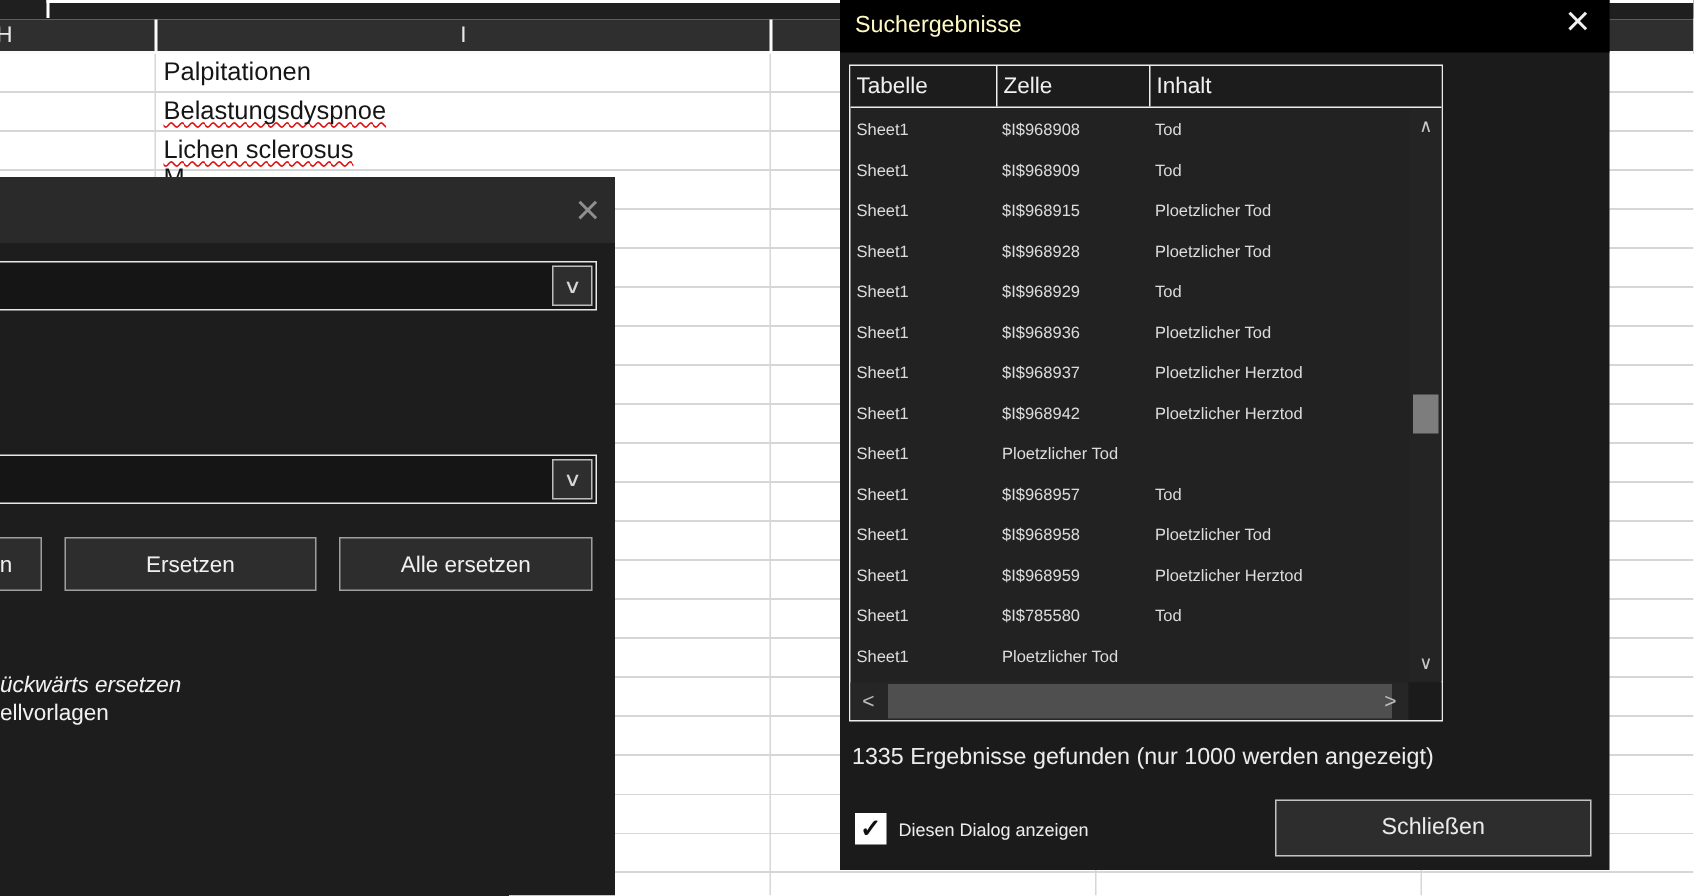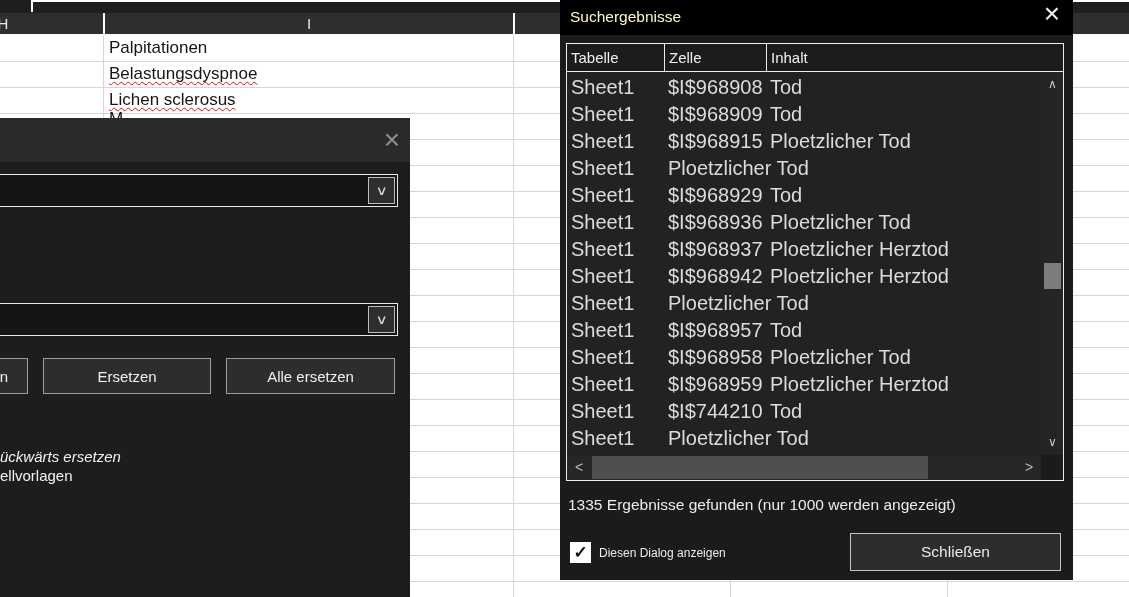--- a/index.html
+++ b/index.html
@@ -50,29 +50,29 @@
   .b2{left:43px;width:168px;}
   .b3{left:226px;width:169px;}
   .frtext{position:absolute;left:0;line-height:20px;font-size:15px;color:#f2f2f2;white-space:nowrap;}
   .t1{top:329px;font-style:italic;} .t2{top:348px;}
 
   
   .srd{position:absolute;left:560px;top:0;width:513px;height:580px;background:#1b1b1b;z-index:6;}
   .srd-title{position:absolute;top:0;left:0;right:0;height:35px;background:#000000;}
   .srd-title-text{position:absolute;left:10px;top:0;line-height:33px;font-size:15.5px;color:#fef9c3;}
   .xbtn2{position:absolute;right:13px;top:-4px;font-size:28px;font-weight:300;color:#f0f0f0;line-height:36px;}
-  .srt{position:absolute;left:6px;top:43px;width:498px;height:438px;border:1px solid #ededed;
+  .srt{position:absolute;left:6px;top:43px;width:396px;height:438px;border:1px solid #ededed;
     box-sizing:border-box;background:#222222;}
   .srt-head{position:absolute;top:0;left:0;right:0;height:28px;border-bottom:1px solid #ededed;
     background:#1c1c1c;display:flex;box-sizing:border-box;}
   .hc{line-height:27px;font-size:15px;color:#f0f0f0;padding-left:4px;box-sizing:border-box;white-space:nowrap;overflow:hidden;}
   .hc1{width:97px;} .hc2{width:102px;border-left:1px solid #ededed;} .hc3{flex:1;border-left:1px solid #ededed;}
   .srt-list{position:absolute;top:28px;left:0;right:22px;bottom:26px;overflow:hidden;padding-top:2px;}
   .sr-row{height:27px;display:flex;}
-  .rc{line-height:27px;font-size:20px;color:#dcdcdc;padding-left:4px;box-sizing:border-box;white-space:nowrap;}
+  .rc{line-height:27px;font-size:11px;color:#dcdcdc;padding-left:4px;box-sizing:border-box;white-space:nowrap;}
   .rc1{width:97px;} .rc2{width:102px;} .rc3{flex:1;}
   .vscroll{position:absolute;right:0;top:28px;bottom:26px;width:21px;background:#242424;}
   .varr{position:absolute;left:0;right:0;height:20px;text-align:center;color:#c9c9c9;font-size:12px;line-height:20px;}
   .varr.up{top:2px;} .varr.down{bottom:2px;}
   .vthumb{position:absolute;top:191px;left:2px;right:2px;height:26px;background:#7d7d7d;}
   .hscroll{position:absolute;left:0;right:22px;bottom:0;height:25px;background:#262626;}
   .harr{position:absolute;top:0;bottom:0;width:20px;text-align:center;color:#bdbdbd;font-size:14px;line-height:25px;}
   .harr.left{left:2px;} .harr.right{right:2px;}
   .hthumb{position:absolute;left:25px;width:336px;top:1px;bottom:1px;background:#4f4f4f;}
   .corner{position:absolute;right:0;bottom:0;width:22px;height:25px;background:#1b1b1b;}
@@ -160,20 +160,21 @@
           <span class="rc rc2">$I$968909</span>
           <span class="rc rc3">Tod</span>
         </div>
         <div class="sr-row">
           <span class="rc rc1">Sheet1</span>
           <span class="rc rc2">$I$968915</span>
           <span class="rc rc3">Ploetzlicher Tod</span>
         </div>
         <div class="sr-row">
           <span class="rc rc1">Sheet1</span>
+          <span class="rc rc2">$I$968928</span>
           <span class="rc rc3">Ploetzlicher Tod</span>
         </div>
         <div class="sr-row">
           <span class="rc rc1">Sheet1</span>
           <span class="rc rc2">$I$968929</span>
           <span class="rc rc3">Tod</span>
         </div>
         <div class="sr-row">
           <span class="rc rc1">Sheet1</span>
           <span class="rc rc2">$I$968936</span>
@@ -203,21 +204,21 @@
           <span class="rc rc2">$I$968958</span>
           <span class="rc rc3">Ploetzlicher Tod</span>
         </div>
         <div class="sr-row">
           <span class="rc rc1">Sheet1</span>
           <span class="rc rc2">$I$968959</span>
           <span class="rc rc3">Ploetzlicher Herztod</span>
         </div>
         <div class="sr-row">
           <span class="rc rc1">Sheet1</span>
-          <span class="rc rc2">$I$744210</span>
+          <span class="rc rc2">$I$785580</span>
           <span class="rc rc3">Tod</span>
         </div>
         <div class="sr-row">
           <span class="rc rc1">Sheet1</span>
           <span class="rc rc3">Ploetzlicher Tod</span>
         </div>
       </div>
     <div class="vscroll">
       <span class="varr up">∧</span>
       <span class="vthumb"></span>

